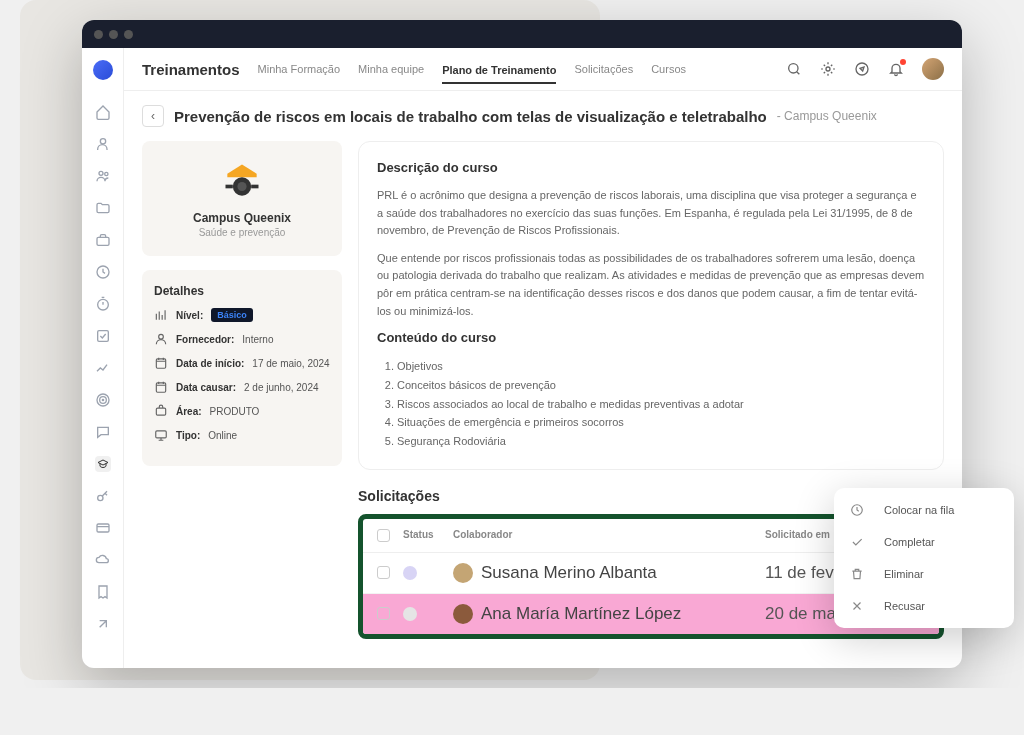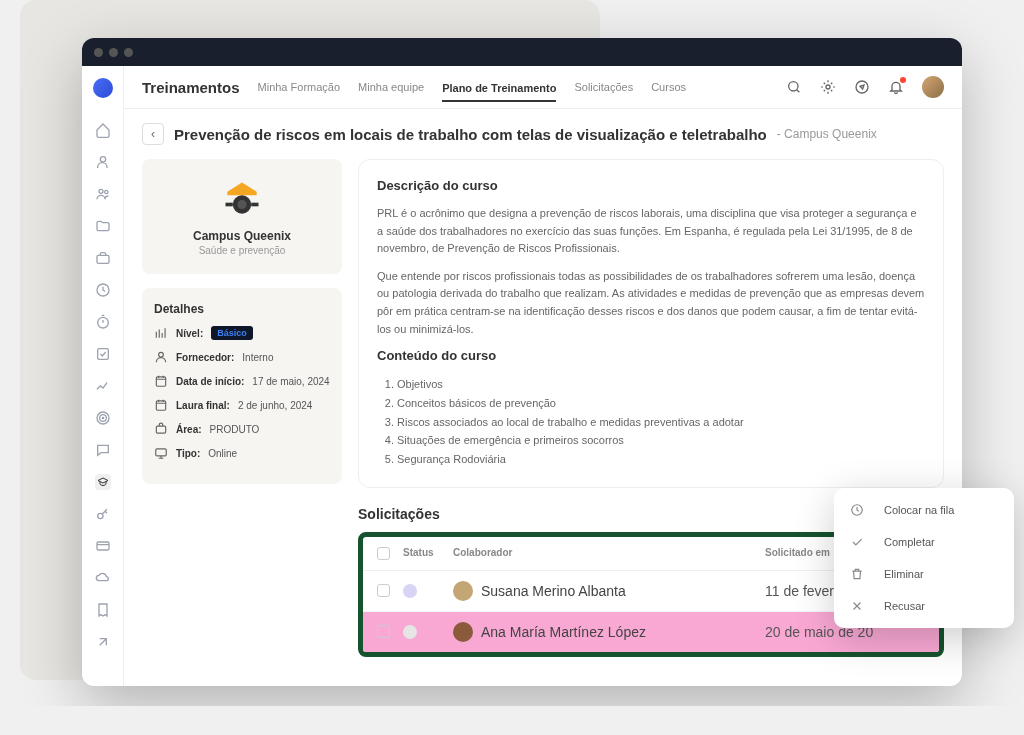--- a/index.html
+++ b/index.html
@@ -1,18 +1,18 @@
 <!DOCTYPE html>
 <html><head>
 <meta charset="utf-8">
 <style>
 * { box-sizing: border-box; margin: 0; padding: 0; font-family: -apple-system, BlinkMacSystemFont, 'Segoe UI', sans-serif; }
 body { background: #f0f0f0; padding: 20px; position: relative; }
 .bg-card { position: absolute; top: 0; left: 20px; width: 580px; height: 680px; background: #e8e6e2; border-radius: 16px; }
-.app-window { position: relative; margin-left: 62px; width: 880px; background: #fff; border-radius: 12px; box-shadow: 0 20px 60px rgba(0,0,0,0.25); overflow: hidden; margin-top: 18px; }
+.app-window { position: relative; margin-left: 62px; width: 880px; background: #fff; border-radius: 12px; box-shadow: 0 20px 60px rgba(0,0,0,0.25); overflow: hidden; }
 .titlebar { background: #1a1f2e; height: 28px; display: flex; align-items: center; padding: 0 12px; gap: 6px; }
 .dot { width: 9px; height: 9px; border-radius: 50%; background: #555; }
 .app-body { display: flex; height: 620px; }
 .sidebar { width: 42px; border-right: 1px solid #eee; display: flex; flex-direction: column; align-items: center; padding-top: 12px; gap: 16px; }
 .sidebar-logo { width: 20px; height: 20px; border-radius: 50%; background: linear-gradient(135deg,#4a6cf7,#2a4cd7); margin-bottom: 8px; }
 .sidebar-icon { width: 16px; height: 16px; color: #9ca3af; cursor: pointer; display: flex; align-items: center; justify-content: center; }
 .main { flex: 1; display: flex; flex-direction: column; overflow: hidden; }
 .topbar { display: flex; align-items: center; padding: 10px 18px; border-bottom: 1px solid #eee; gap: 18px; }
 .topbar-title { font-weight: 700; font-size: 15px; color: #333; }
 .topbar-link { font-size: 11px; color: #888; cursor: pointer; }
@@ -43,21 +43,21 @@
 .desc-heading { font-size: 13px; font-weight: 700; color: #333; margin-bottom: 12px; }
 .desc-p { font-size: 11px; color: #666; line-height: 1.6; margin-bottom: 10px; }
 .desc-ol { font-size: 11px; color: #666; padding-left: 20px; line-height: 1.7; }
 .section-title { font-size: 14px; font-weight: 700; color: #333; margin-bottom: 10px; }
 .table-card { border: 5px solid #14532d; border-radius: 8px; overflow: hidden; }
 .thead { display: flex; padding: 10px 14px; border-bottom: 1px solid #eee; font-size: 10px; color: #888; font-weight: 600; }
 .th-check { width: 26px; }
 .th-status { width: 50px; }
 .th-collab { flex: 1; }
 .th-date { width: 160px; }
-.trow { display: flex; align-items: center; padding: 10px 14px; border-bottom: 1px solid #f3f3f3; font-size: 14px; color: #444; }
+.trow { display: flex; align-items: center; padding: 10px 14px; border-bottom: 1px solid #f3f3f3; font-size: 17px; color: #444; }
 .trow.highlight { background: #f9a8d4; }
 .trow:last-child { border-bottom: none; }
 .chk { width: 26px; }
 .chk-box { width: 13px; height: 13px; border: 1px solid #ccc; border-radius: 3px; cursor: pointer; }
 .status-cell { width: 50px; }
 .status-dot { width: 14px; height: 14px; border-radius: 50%; }
 .status-purple { background: #d8d4f5; }
 .status-gray { background: #e5e5e5; }
 .status-green { background: #a7f3a7; border: 2px solid #4ade80; }
 .collab-cell { flex: 1; display: flex; align-items: center; gap: 8px; }
@@ -271,21 +271,21 @@
               <span class="detail-label">Data de início:</span>
               <span class="detail-val">17 de maio, 2024</span>
             </div>
             <div class="detail-row">
               <span class="detail-icon">
                   <svg viewBox="0 0 24 24" fill="none" stroke="currentColor" stroke-width="2">
                     <rect x="4" y="5" width="16" height="16" rx="2"></rect>
                     <path d="M4 9h16M8 3v4M16 3v4"></path>
                   </svg>
                 </span>
-              <span class="detail-label">Laura final:</span>
+              <span class="detail-label">Data causar:</span>
               <span class="detail-val">2 de junho, 2024</span>
             </div>
             <div class="detail-row">
               <span class="detail-icon">
                   <svg viewBox="0 0 24 24" fill="none" stroke="currentColor" stroke-width="2">
                     <rect x="4" y="7" width="16" height="12" rx="2"></rect>
                     <path d="M9 7V5a3 3 0 016 0v2"></path>
                   </svg>
                 </span>
               <span class="detail-label">Área:</span>

